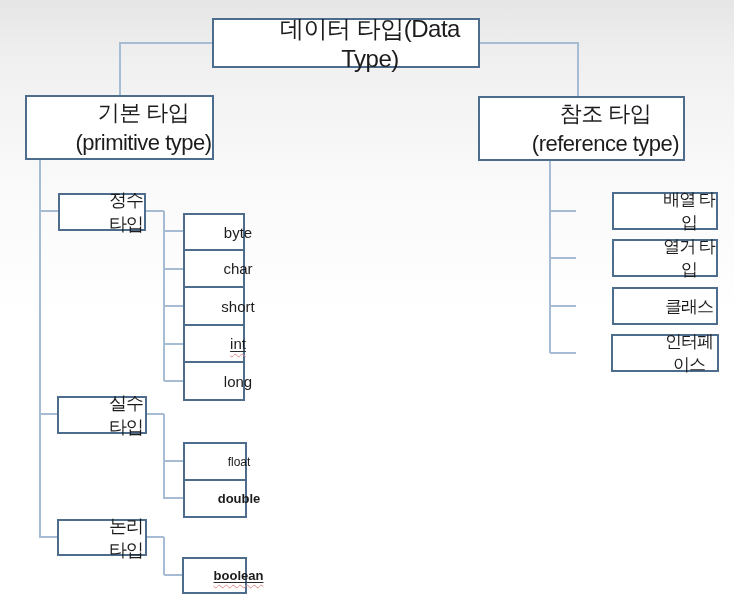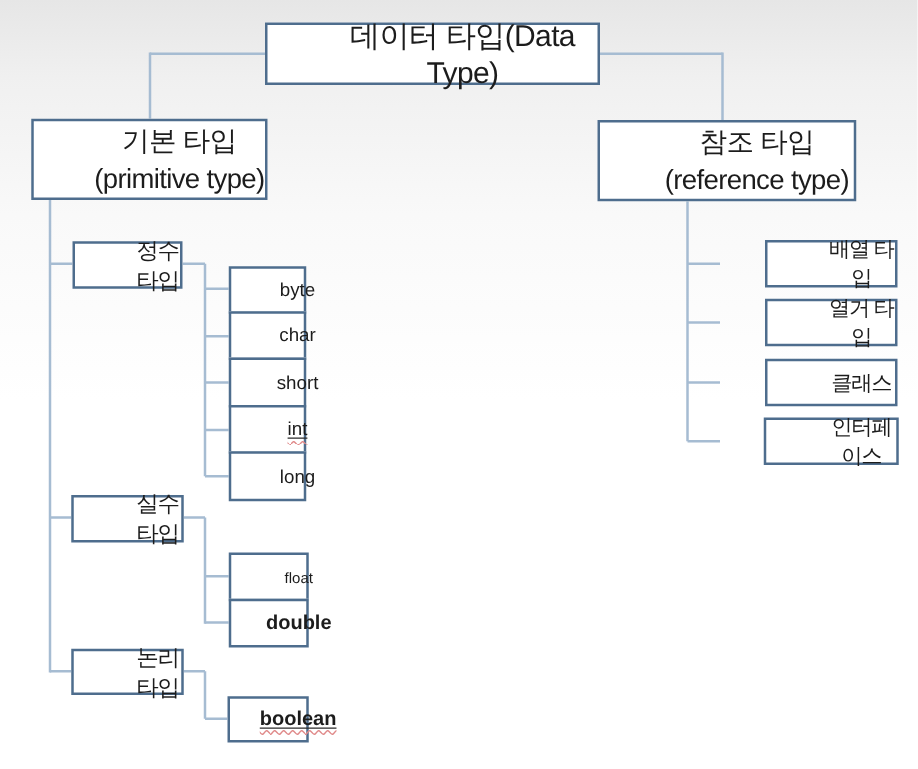--- a/index.html
+++ b/index.html
@@ -21,21 +21,21 @@
     color:#1c1c1c;
     box-sizing:border-box;
     text-align:center;
     padding-left:48px;
   }
   .line{position:absolute;background:#a6bcd2;}
   .root-box{font-size:24px;letter-spacing:-0.5px;}
   .big-box{font-size:22px;line-height:30px;letter-spacing:-0.5px;}
   .cat-box{font-size:18px;letter-spacing:-1px;}
   .leaf-box{font-size:15px;}
-  .leaf-bold{font-size:16px;font-weight:bold;}
+  .leaf-bold{font-size:13px;font-weight:bold;}
   .ref-box{font-size:17px;letter-spacing:-1px;margin-left:36px;}
   .spell{
     text-decoration:underline wavy #e08a8a;
     text-decoration-thickness:1px;
     text-underline-offset:4px;
   }
   .spell .inner{
     text-decoration:underline solid #2a2a2a;
     text-decoration-thickness:1px;
     text-underline-offset:2px;

